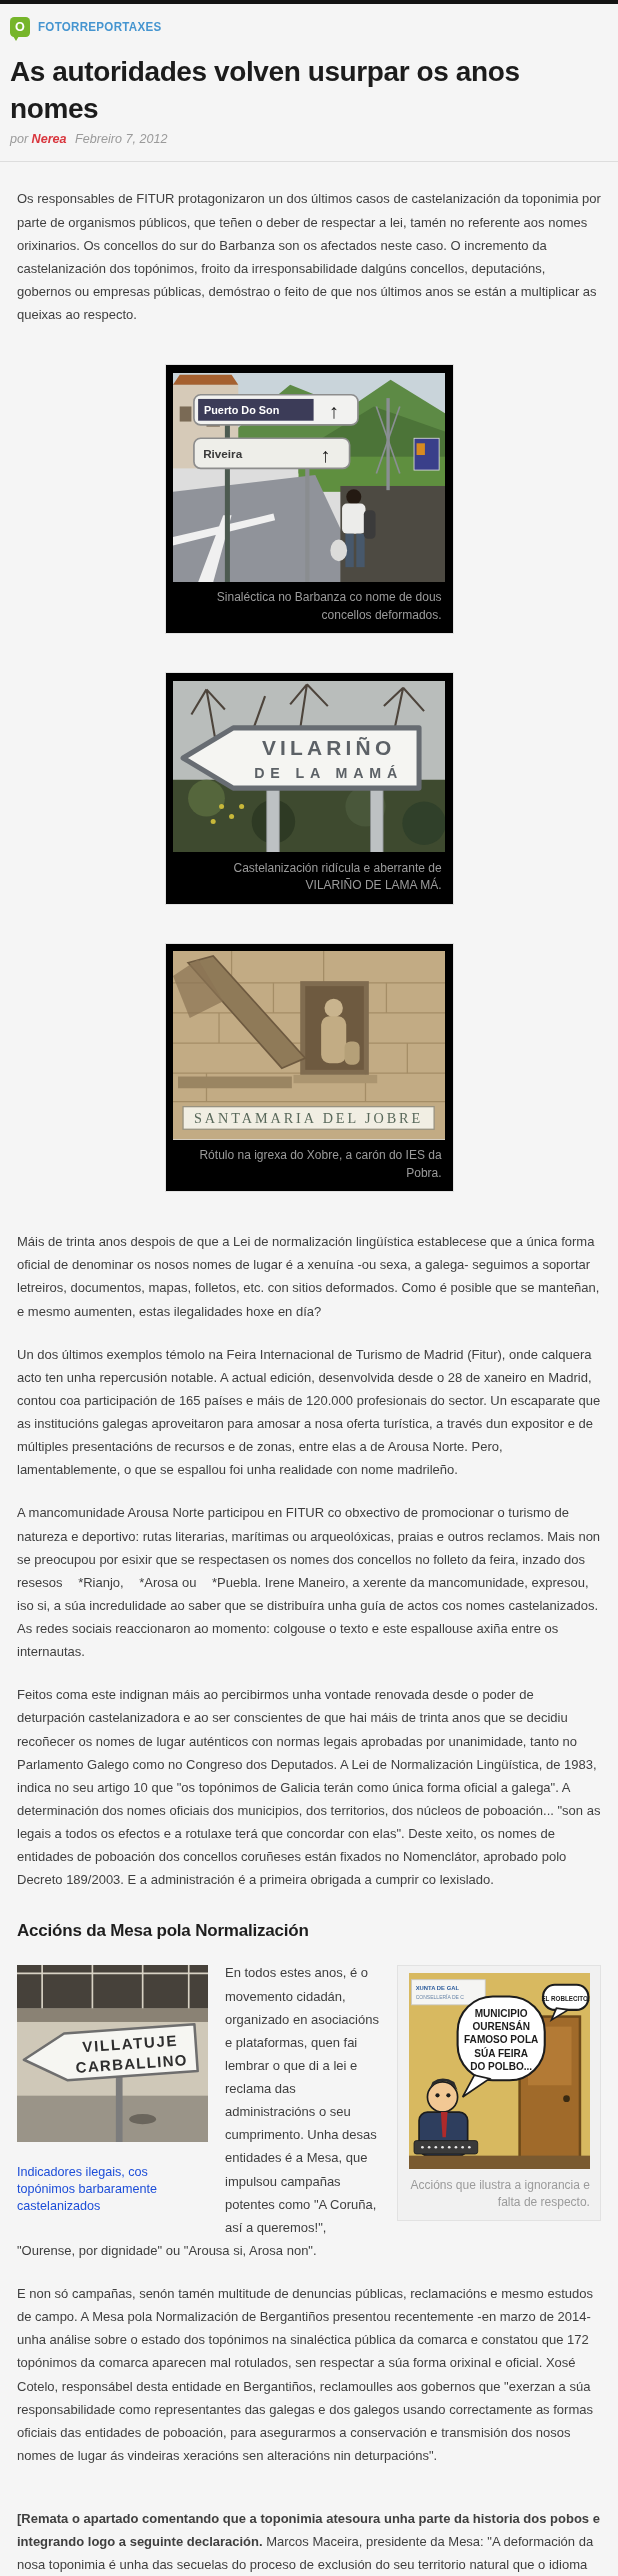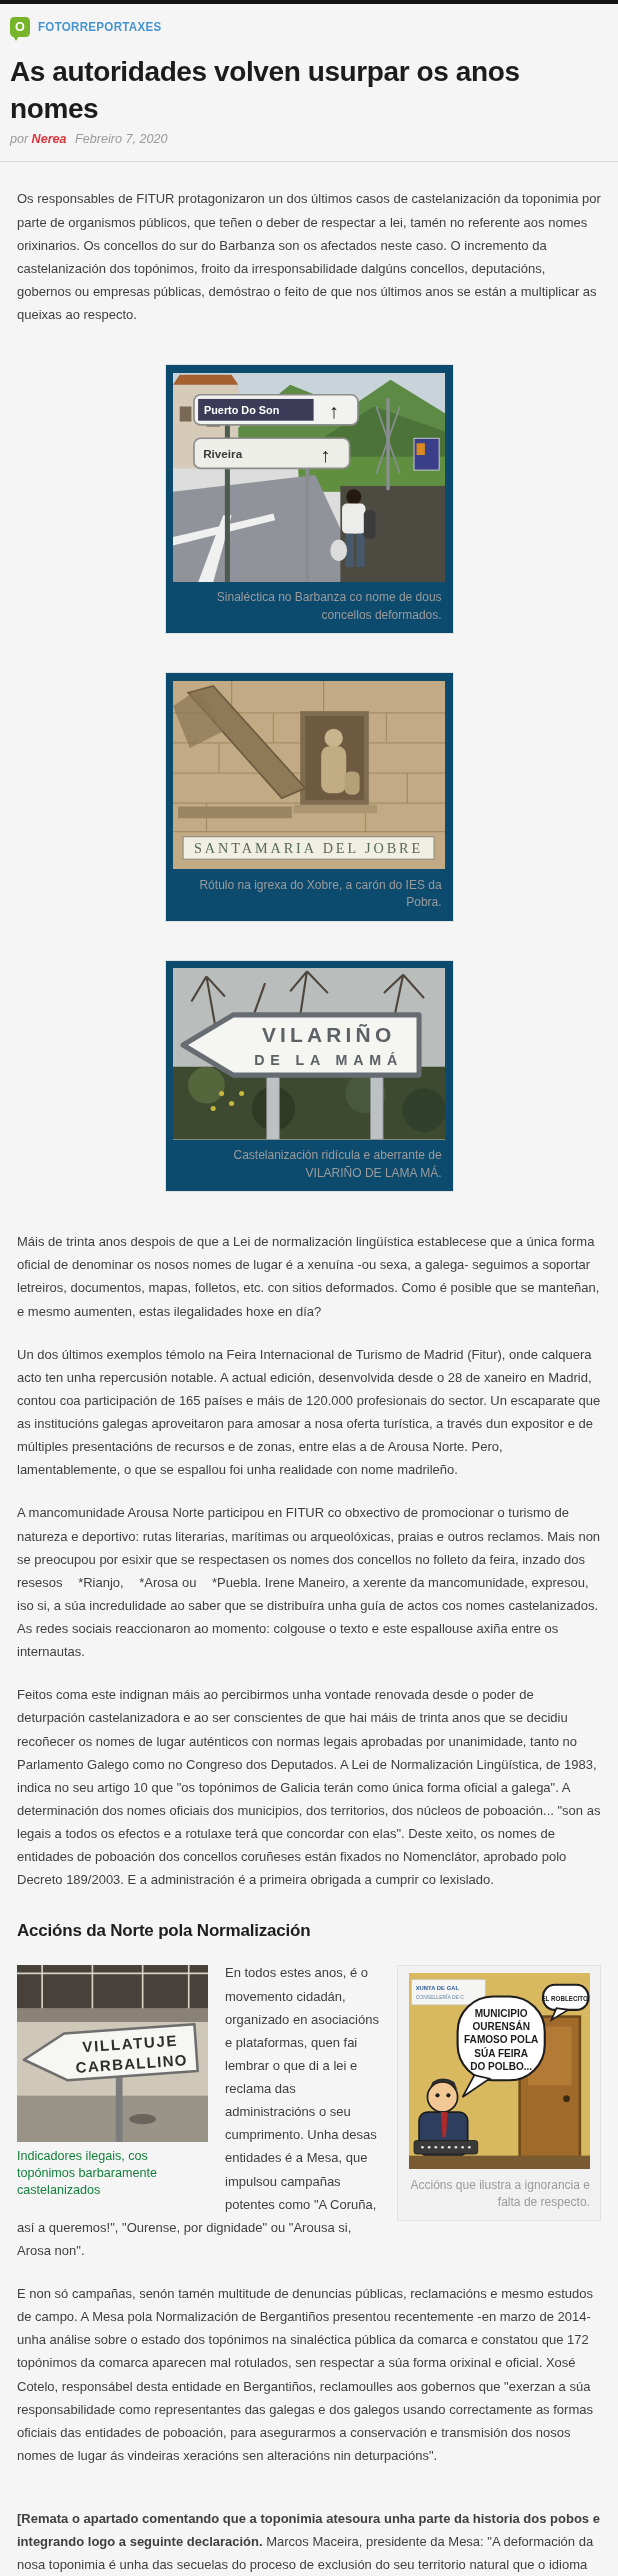--- a/index.html
+++ b/index.html
@@ -32,33 +32,33 @@
   .byline{margin:1.7px 10px 15px;font-style:italic;font-size:12.6px;color:#9a9a9a;}
   .byline .author{color:#d9363e;font-weight:bold;margin:0 5px 0 3.4px;text-decoration:none;text-align:right;}
   .rule{border-top:0.8px solid #ddd;}
   article{padding:5px 17px 42px;}
   article p{font-size:13px;line-height:1.78;margin:20px 0;}
   article p .b{font-weight:bold;}
   article p .it{margin-left:12px;}
   h2.section{font-size:17px;font-weight:bold;color:#1e1e1e;margin:30px 0 11.7px;letter-spacing:-0.2px;}
   
   figure.photo-card{
-    width:289px;margin:38px auto;background:#0c4a6e;border:0.8px solid #e2e2e2;
+    width:289px;margin:38px auto;background:#000000;border:0.8px solid #e2e2e2;
     padding:7.5px;box-sizing:border-box;
   }
   figure.photo-card svg{display:block;width:100%;height:auto;background:#ddd;}
   figcaption.cap{
     font-size:12px;color:#9b9b9b;text-align:right;line-height:1.45;padding:7.5px 3.4px 1.7px;
   }
   
   .media-row{margin-top:5px;}
   figure.fig-left{float:left;width:191px;margin:3.4px 17px 8.4px 0;padding:0;}
   figure.fig-left svg{display:block;width:191px;height:auto;}
   .cap-link{
-    display:block;font-size:12.6px;line-height:1.35;color:#15803d;padding-top:5.9px;text-decoration:none;
+    display:block;font-size:12.6px;line-height:1.35;color:#1d4ed8;padding-top:5.9px;text-decoration:none;margin-top:16px;
   }
   figure.fig-right{
     float:right;width:204px;margin:3.4px 0 8.4px 13.4px;background:#f1f1f1;border:0.8px solid #e2e2e2;
     padding:6.7px;box-sizing:border-box;
   }
   figure.fig-right svg{display:block;width:181px;height:auto;margin:0 auto;}
   .clear{clear:both;}
   figure{margin:0;}
 </style>
 </head>
@@ -68,21 +68,21 @@
 
 <header class="site-header">
   <span class="logo-badge">O</span>
   <a class="brand" href="#">FOTORREPORTAXES</a>
 </header>
 
 <h1 class="page-title">As autoridades volven usurpar os anos nomes</h1>
 
 <div class="byline">
   <span>por</span><a class="author" href="#">Nerea</a>
-  <span>Febreiro 7, 2020</span>
+  <span>Febreiro 7, 2012</span>
 </div>
 
 <div class="rule"></div>
 
 <article>
 
   <p>Os responsables de FITUR protagonizaron un dos últimos casos de castelanización da toponimia por parte de organismos públicos, que teñen o deber de respectar a lei, tamén no referente aos nomes orixinarios. Os concellos do sur do Barbanza son os afectados neste caso. O incremento da castelanización dos topónimos, froito da irresponsabilidade dalgúns concellos, deputacións, gobernos ou empresas públicas, demóstrao o feito de que nos últimos anos se están a multiplicar as queixas ao respecto.</p>
 
   <figure class="photo-card">
     <svg viewBox="0 0 325 250" xmlns="http://www.w3.org/2000/svg">
@@ -122,20 +122,49 @@
         <rect x="206" y="192" width="10" height="40" fill="#47586b"></rect>
         <rect x="219" y="192" width="10" height="40" fill="#47586b"></rect>
         <ellipse cx="198" cy="212" rx="10" ry="13" fill="#dcdcda"></ellipse>
         <rect x="228" y="164" width="14" height="34" rx="5" fill="#3b3b3b"></rect>
       </g>
     </svg>
     <figcaption class="cap">Sinaléctica no Barbanza co nome de dous concellos deformados.</figcaption>
   </figure>
 
   <figure class="photo-card">
+    <svg viewBox="0 0 325 205" xmlns="http://www.w3.org/2000/svg">
+      <rect x="0" y="0" width="325" height="130" fill="#b9bdbb"></rect>
+      <g stroke="#4d443b" stroke-width="2.5" fill="none">
+        <path d="M55,95 L40,10 M40,10 L22,40 M40,10 L62,34"></path>
+        <path d="M150,70 L160,4 M160,4 L140,28 M160,4 L185,30"></path>
+        <path d="M260,80 L275,8 M275,8 L252,30 M275,8 L300,36"></path>
+        <path d="M95,60 L110,18"></path>
+      </g>
+      <rect x="0" y="118" width="325" height="87" fill="#3e4a2f"></rect>
+      <circle cx="40" cy="140" r="22" fill="#55663c"></circle>
+      <circle cx="120" cy="168" r="26" fill="#2e3a24"></circle>
+      <circle cx="230" cy="150" r="24" fill="#49573a"></circle>
+      <circle cx="300" cy="170" r="26" fill="#30402a"></circle>
+      <circle cx="58" cy="150" r="3" fill="#c8b83a"></circle>
+        <circle cx="70" cy="162" r="3" fill="#c8b83a"></circle>
+      <circle cx="48" cy="168" r="3" fill="#c8b83a"></circle>
+        <circle cx="82" cy="150" r="3" fill="#c8b83a"></circle>
+      <rect x="112" y="120" width="15" height="85" fill="#bdc1c3" stroke="#8a8e90"></rect>
+      <rect x="236" y="120" width="15" height="85" fill="#bdc1c3" stroke="#8a8e90"></rect>
+      <g>
+        <polygon points="12,92 72,56 294,56 294,128 72,128" fill="#f5f5f2" stroke="#676c72" stroke-width="6" stroke-linejoin="round"></polygon>
+        <text x="186" y="88" text-anchor="middle" font-size="25" font-weight="bold" letter-spacing="5" fill="#5c6166">VILARIÑO</text>
+        <text x="186" y="116" text-anchor="middle" font-size="17" font-weight="bold" letter-spacing="7" fill="#5c6166">DE LA MAMÁ</text>
+      </g>
+    </svg>
+    <figcaption class="cap">Castelanización ridícula e aberrante de VILARIÑO DE LAMA MÁ.</figcaption>
+  </figure>
+
+  <figure class="photo-card">
     <svg viewBox="0 0 325 225" xmlns="http://www.w3.org/2000/svg">
       <rect x="0" y="0" width="325" height="225" fill="#c2ab84"></rect>
       <g stroke="#a48d66" stroke-width="1.5">
         <line x1="0" y1="38" x2="325" y2="38"></line>
           <line x1="0" y1="74" x2="325" y2="74"></line>
         <line x1="0" y1="110" x2="325" y2="110"></line>
           <line x1="0" y1="146" x2="325" y2="146"></line>
         <line x1="0" y1="180" x2="325" y2="180"></line>
         <line x1="70" y1="0" x2="70" y2="38"></line>
           <line x1="180" y1="0" x2="180" y2="38"></line>
@@ -160,58 +189,29 @@
         <polygon points="0,30 30,10 60,60 20,80" fill="#8a7454" opacity="0.7"></polygon>
       </g>
       <g>
         <rect x="12" y="186" width="300" height="27" fill="#f1eee3" stroke="#97917f" stroke-width="1.5"></rect>
         <text x="162" y="206" text-anchor="middle" font-family="Liberation Serif, serif" font-size="17" letter-spacing="3.5" fill="#58685a">SANTAMARIA DEL JOBRE</text>
       </g>
     </svg>
     <figcaption class="cap">Rótulo na igrexa do Xobre, a carón do IES da Pobra.</figcaption>
   </figure>
 
-  <figure class="photo-card">
-    <svg viewBox="0 0 325 205" xmlns="http://www.w3.org/2000/svg">
-      <rect x="0" y="0" width="325" height="130" fill="#b9bdbb"></rect>
-      <g stroke="#4d443b" stroke-width="2.5" fill="none">
-        <path d="M55,95 L40,10 M40,10 L22,40 M40,10 L62,34"></path>
-        <path d="M150,70 L160,4 M160,4 L140,28 M160,4 L185,30"></path>
-        <path d="M260,80 L275,8 M275,8 L252,30 M275,8 L300,36"></path>
-        <path d="M95,60 L110,18"></path>
-      </g>
-      <rect x="0" y="118" width="325" height="87" fill="#3e4a2f"></rect>
-      <circle cx="40" cy="140" r="22" fill="#55663c"></circle>
-      <circle cx="120" cy="168" r="26" fill="#2e3a24"></circle>
-      <circle cx="230" cy="150" r="24" fill="#49573a"></circle>
-      <circle cx="300" cy="170" r="26" fill="#30402a"></circle>
-      <circle cx="58" cy="150" r="3" fill="#c8b83a"></circle>
-        <circle cx="70" cy="162" r="3" fill="#c8b83a"></circle>
-      <circle cx="48" cy="168" r="3" fill="#c8b83a"></circle>
-        <circle cx="82" cy="150" r="3" fill="#c8b83a"></circle>
-      <rect x="112" y="120" width="15" height="85" fill="#bdc1c3" stroke="#8a8e90"></rect>
-      <rect x="236" y="120" width="15" height="85" fill="#bdc1c3" stroke="#8a8e90"></rect>
-      <g>
-        <polygon points="12,92 72,56 294,56 294,128 72,128" fill="#f5f5f2" stroke="#676c72" stroke-width="6" stroke-linejoin="round"></polygon>
-        <text x="186" y="88" text-anchor="middle" font-size="25" font-weight="bold" letter-spacing="5" fill="#5c6166">VILARIÑO</text>
-        <text x="186" y="116" text-anchor="middle" font-size="17" font-weight="bold" letter-spacing="7" fill="#5c6166">DE LA MAMÁ</text>
-      </g>
-    </svg>
-    <figcaption class="cap">Castelanización ridícula e aberrante de VILARIÑO DE LAMA MÁ.</figcaption>
-  </figure>
-
   <p>Máis de trinta anos despois de que a Lei de normalización lingüística establecese que a única forma oficial de denominar os nosos nomes de lugar é a xenuína -ou sexa, a galega- seguimos a soportar letreiros, documentos, mapas, folletos, etc. con sitios deformados. Como é posible que se manteñan, e mesmo aumenten, estas ilegalidades hoxe en día?</p>
 
   <p>Un dos últimos exemplos témolo na Feira Internacional de Turismo de Madrid (Fitur), onde calquera acto ten unha repercusión notable. A actual edición, desenvolvida desde o 28 de xaneiro en Madrid, contou coa participación de 165 países e máis de 120.000 profesionais do sector. Un escaparate que as institucións galegas aproveitaron para amosar a nosa oferta turística, a través dun expositor e de múltiples presentacións de recursos e de zonas, entre elas a de Arousa Norte. Pero, lamentablemente, o que se espallou foi unha realidade con nome madrileño.</p>
 
   <p><span>A mancomunidade Arousa Norte participou en FITUR co obxectivo de promocionar o turismo de natureza e deportivo: rutas literarias, marítimas ou arqueolóxicas, praias e outros reclamos. Mais non se preocupou por esixir que se respectasen os nomes dos concellos no folleto da feira, inzado dos resesos </span><span class="it">*Rianjo</span><span>, </span><span class="it">*Arosa</span><span> ou </span><span class="it">*Puebla</span><span>. Irene Maneiro, a xerente da mancomunidade, expresou, iso si, a súa incredulidade ao saber que se distribuíra unha guía de actos cos nomes castelanizados. As redes sociais reaccionaron ao momento: colgouse o texto e este espallouse axiña entre os internautas.</span></p>
 
   <p>Feitos coma este indignan máis ao percibirmos unha vontade renovada desde o poder de deturpación castelanizadora e ao ser conscientes de que hai máis de trinta anos que se decidiu recoñecer os nomes de lugar auténticos con normas legais aprobadas por unanimidade, tanto no Parlamento Galego como no Congreso dos Deputados. A Lei de Normalización Lingüística, de 1983, indica no seu artigo 10 que "os topónimos de Galicia terán como única forma oficial a galega". A determinación dos nomes oficiais dos municipios, dos territorios, dos núcleos de poboación... "son as legais a todos os efectos e a rotulaxe terá que concordar con elas". Deste xeito, os nomes de entidades de poboación dos concellos coruñeses están fixados no Nomenclátor, aprobado polo Decreto 189/2003. E a administración é a primeira obrigada a cumprir co lexislado.</p>
 
-  <h2 class="section">Accións da Norte pola Normalización</h2>
+  <h2 class="section">Accións da Mesa pola Normalización</h2>
 
   <div class="media-row">
 
     <figure class="fig-left">
       <svg viewBox="0 0 228 212" xmlns="http://www.w3.org/2000/svg">
         <rect x="0" y="0" width="228" height="212" fill="#cfc8b8"></rect>
         <rect x="0" y="0" width="228" height="52" fill="#46413a"></rect>
         <g stroke="#d8d2c4" stroke-width="2">
           <line x1="30" y1="0" x2="30" y2="52"></line>
             <line x1="90" y1="0" x2="90" y2="52"></line>

